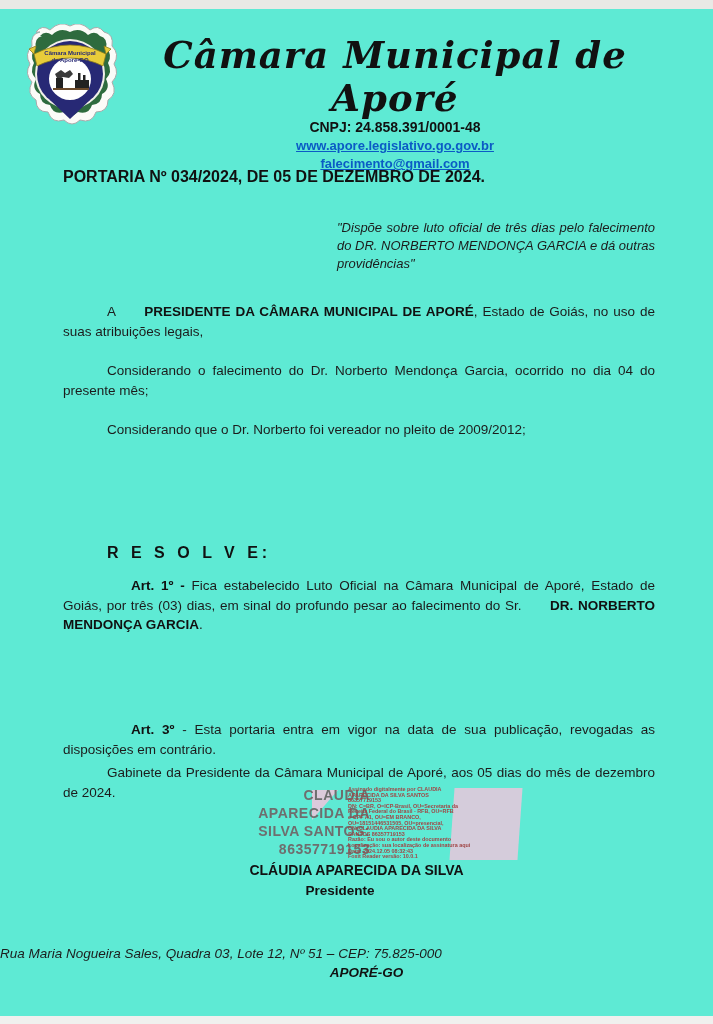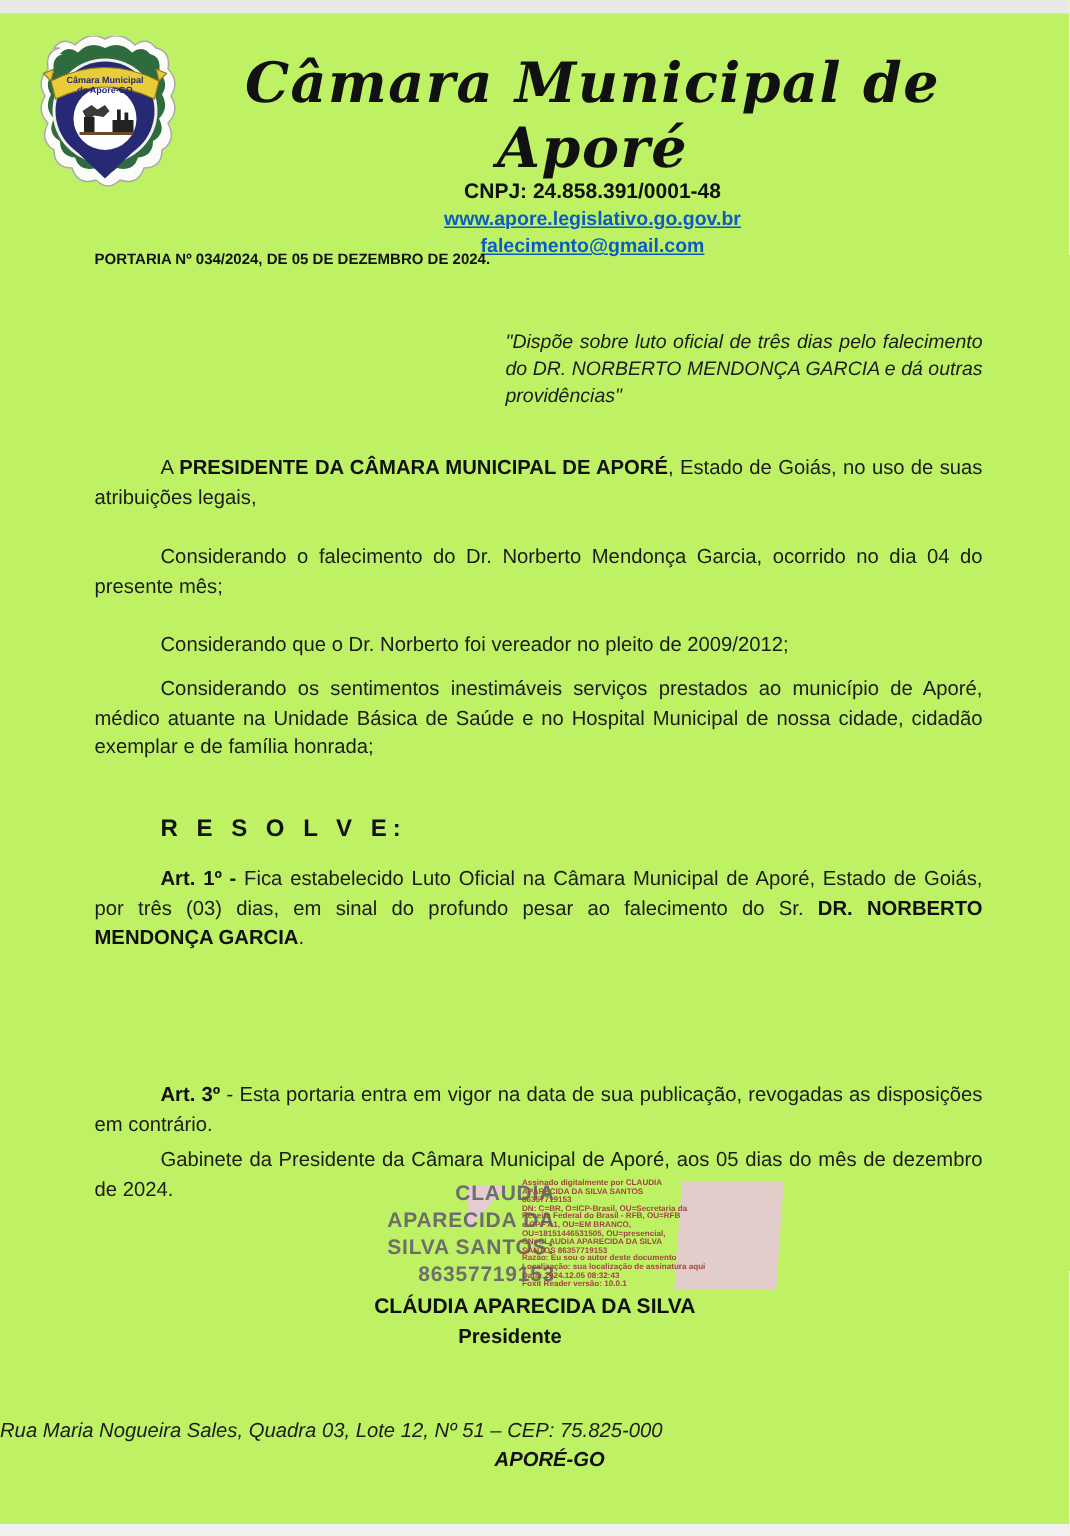--- a/index.html
+++ b/index.html
@@ -1,55 +1,55 @@
 <!DOCTYPE html>
 <html lang="pt-BR"><head>
 <meta charset="utf-8">
 <style>
   * { margin:0; padding:0; box-sizing:border-box; }
   html,body { background:#fff; }
   .page {
     position:relative; width:713px; height:1024px; margin:0 auto;
-    background:#bef264; overflow:hidden;
+    background:#5eead4; overflow:hidden;
     font-family:"Liberation Sans", sans-serif; color:#222;
   }
   .edge-bar { position:absolute; left:0; width:713px; background:#e9e9e5; }
   .edge-bar.top { top:0; height:9px; }
   .edge-bar.bottom { bottom:0; height:8px; background:#f0f0ee; }
 
   
   .logo { position:absolute; left:22px; top:24px; width:96px; height:104px; }
   .header-text { position:absolute; left:115px; top:34px; width:560px; text-align:center; }
   .org-name {
     font-family:"DejaVu Serif", serif; font-style:italic; font-weight:bold;
     font-size:37px; color:#111; letter-spacing:1px; line-height:1.15;
   }
   .cnpj { font-size:14px; font-weight:bold; color:#111; margin-top:0; }
   .hlink { display:block; font-size:13px; color:#0b5bc5; text-decoration:underline; margin-top:3px; font-weight:bold; }
 
   
-  .doc-title { position:absolute; left:63px; top:168px; font-size:10px; font-weight:bold; color:#111; }
+  .doc-title { position:absolute; left:63px; top:168px; font-size:16px; font-weight:bold; color:#111; }
   .epigraph {
     position:absolute; left:337px; top:219px; width:318px;
     font-size:13px; font-style:italic; line-height:18px; text-align:justify; color:#1c1c1c;
   }
   .para {
     position:absolute; left:63px; width:592px;
     font-size:13.5px; line-height:19.5px; text-align:justify; text-indent:44px; color:#1c1c1c;
   }
   .p-opening { top:302px; }
   .p-c1 { top:361px; }
   .p-c2 { top:420px; }
   .p-c3 { top:449px; }
   .resolve { position:absolute; left:107px; top:544px; font-size:16px; font-weight:bold; letter-spacing:4px; color:#111; }
   .p-art1 { top:576px; }
   .p-art2 { top:651px; }
   .p-art3 { top:720px; }
   .p-closing { top:763px; }
-  .para b { color:#111; }
+  .para b { color:#111;margin-left:24px; }
 
   
   .stamp { position:absolute; left:240px; top:784px; width:296px; height:80px; }
   .stamp-watermark1 {
     position:absolute; left:72px; top:6px; width:0; height:0;
     border-left:26px solid #eac7dc; border-bottom:30px solid transparent; opacity:.9;
   }
   .stamp-watermark2 {
     position:absolute; left:212px; top:4px; width:68px; height:72px;
     background:#eac7dc; opacity:.85; transform:skewX(-4deg);
@@ -114,21 +114,20 @@
   </div>
 
   <div class="doc-title">PORTARIA Nº 034/2024, DE 05 DE DEZEMBRO DE 2024.</div>
 
   <div class="epigraph">"Dispõe sobre luto oficial de três dias pelo falecimento do DR. NORBERTO MENDONÇA GARCIA e dá outras providências"</div>
 
   <p class="para p-opening"><span>A </span><b>PRESIDENTE DA CÂMARA MUNICIPAL DE APORÉ</b><span>, Estado de Goiás, no uso de suas atribuições legais,</span></p>
 
   <p class="para p-c1">Considerando o falecimento do Dr. Norberto Mendonça Garcia, ocorrido no dia 04 do presente mês;</p>
   <p class="para p-c2">Considerando que o Dr. Norberto foi vereador no pleito de 2009/2012;</p>
-  <p class="para p-c3">Considerando os sentimentos inestimáveis serviços prestados ao município de Aporé, médico atuante na Unidade Básica de Saúde e no Hospital Municipal de nossa cidade, cidadão exemplar e de família honrada;</p>
 
   <div class="resolve">R E S O L V E:</div>
 
   <p class="para p-art1"><b>Art. 1º - </b><span>Fica estabelecido Luto Oficial na Câmara Municipal de Aporé, Estado de Goiás, por três (03) dias, em sinal do profundo pesar ao falecimento do Sr. </span><b>DR. NORBERTO MENDONÇA GARCIA</b><span>.</span></p>
 
 
   <p class="para p-art3"><b>Art. 3º</b><span> - Esta portaria entra em vigor na data de sua publicação, revogadas as disposições em contrário.</span></p>
 
   <p class="para p-closing">Gabinete da Presidente da Câmara Municipal de Aporé, aos 05 dias do mês de dezembro de 2024.</p>
 

